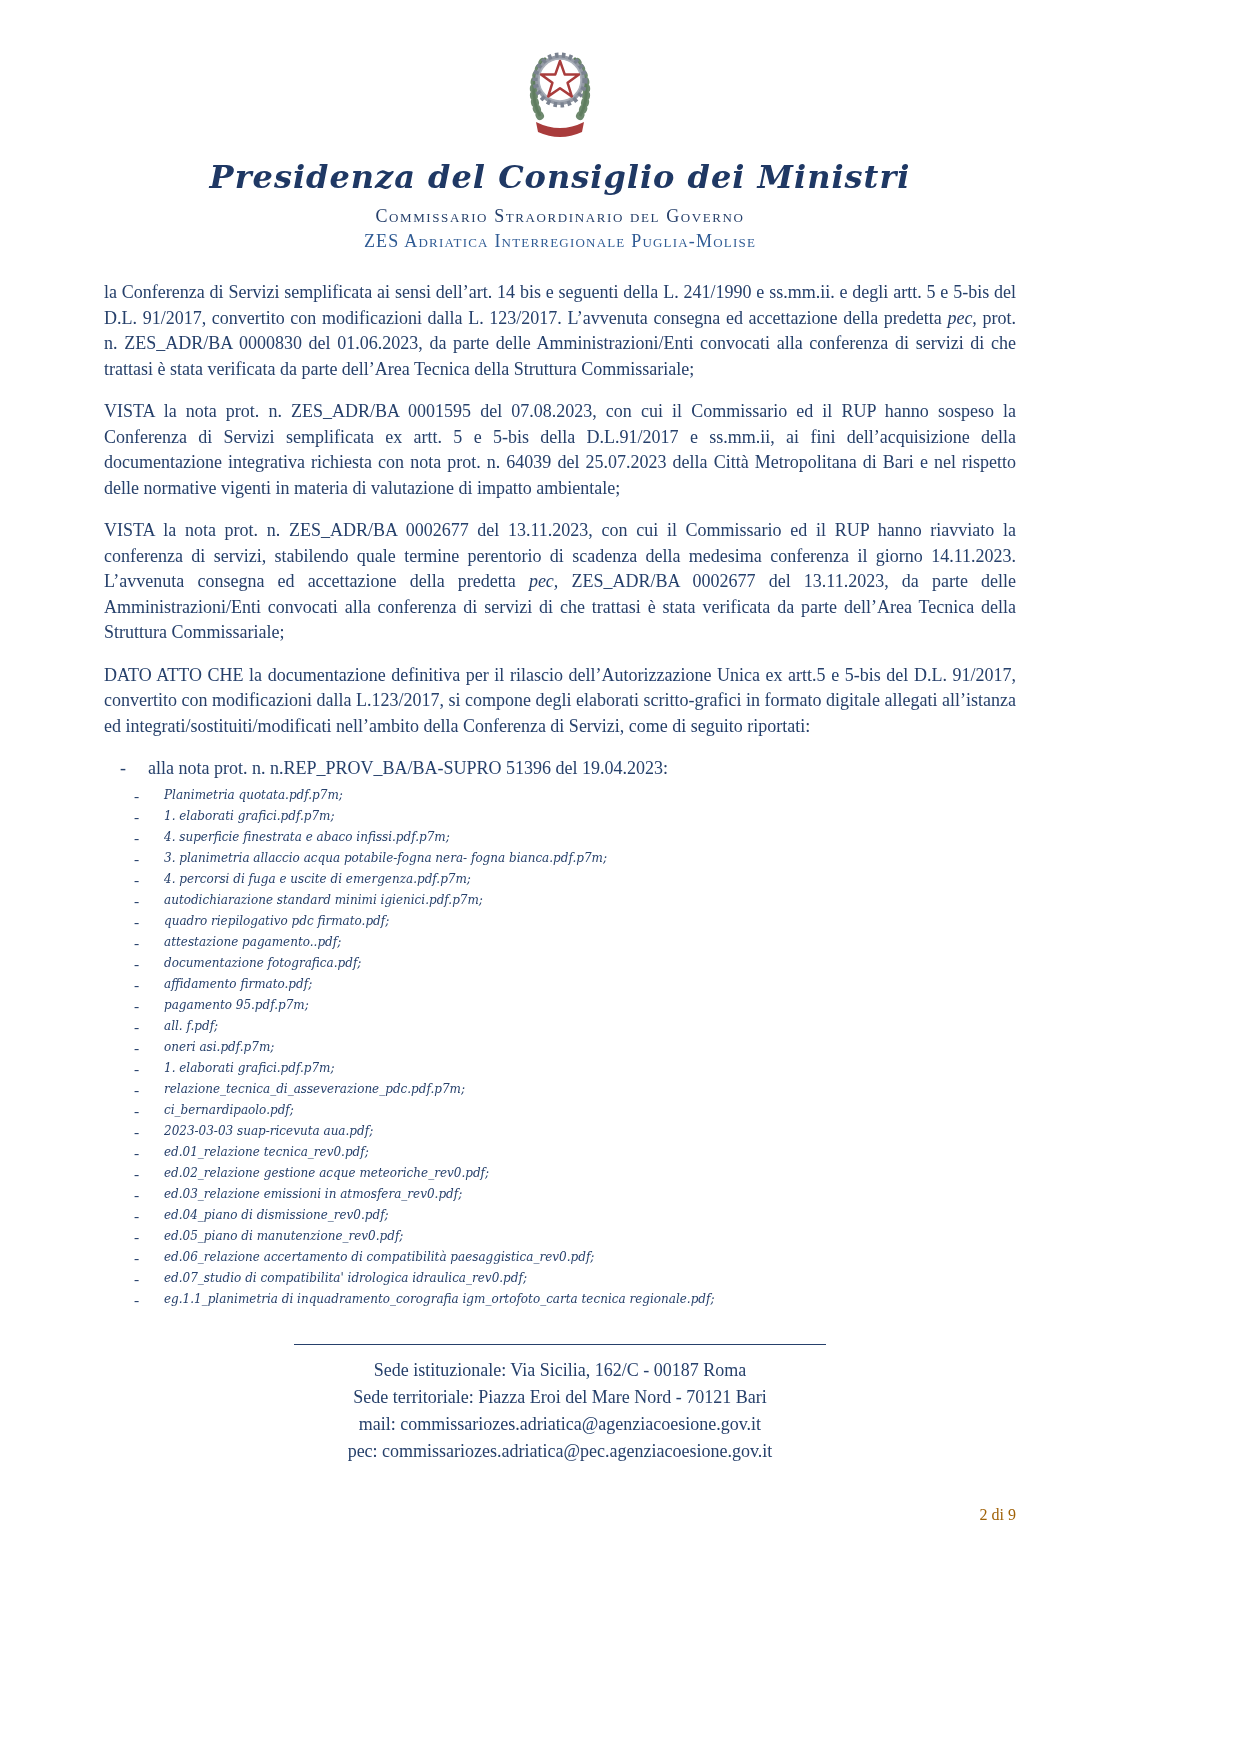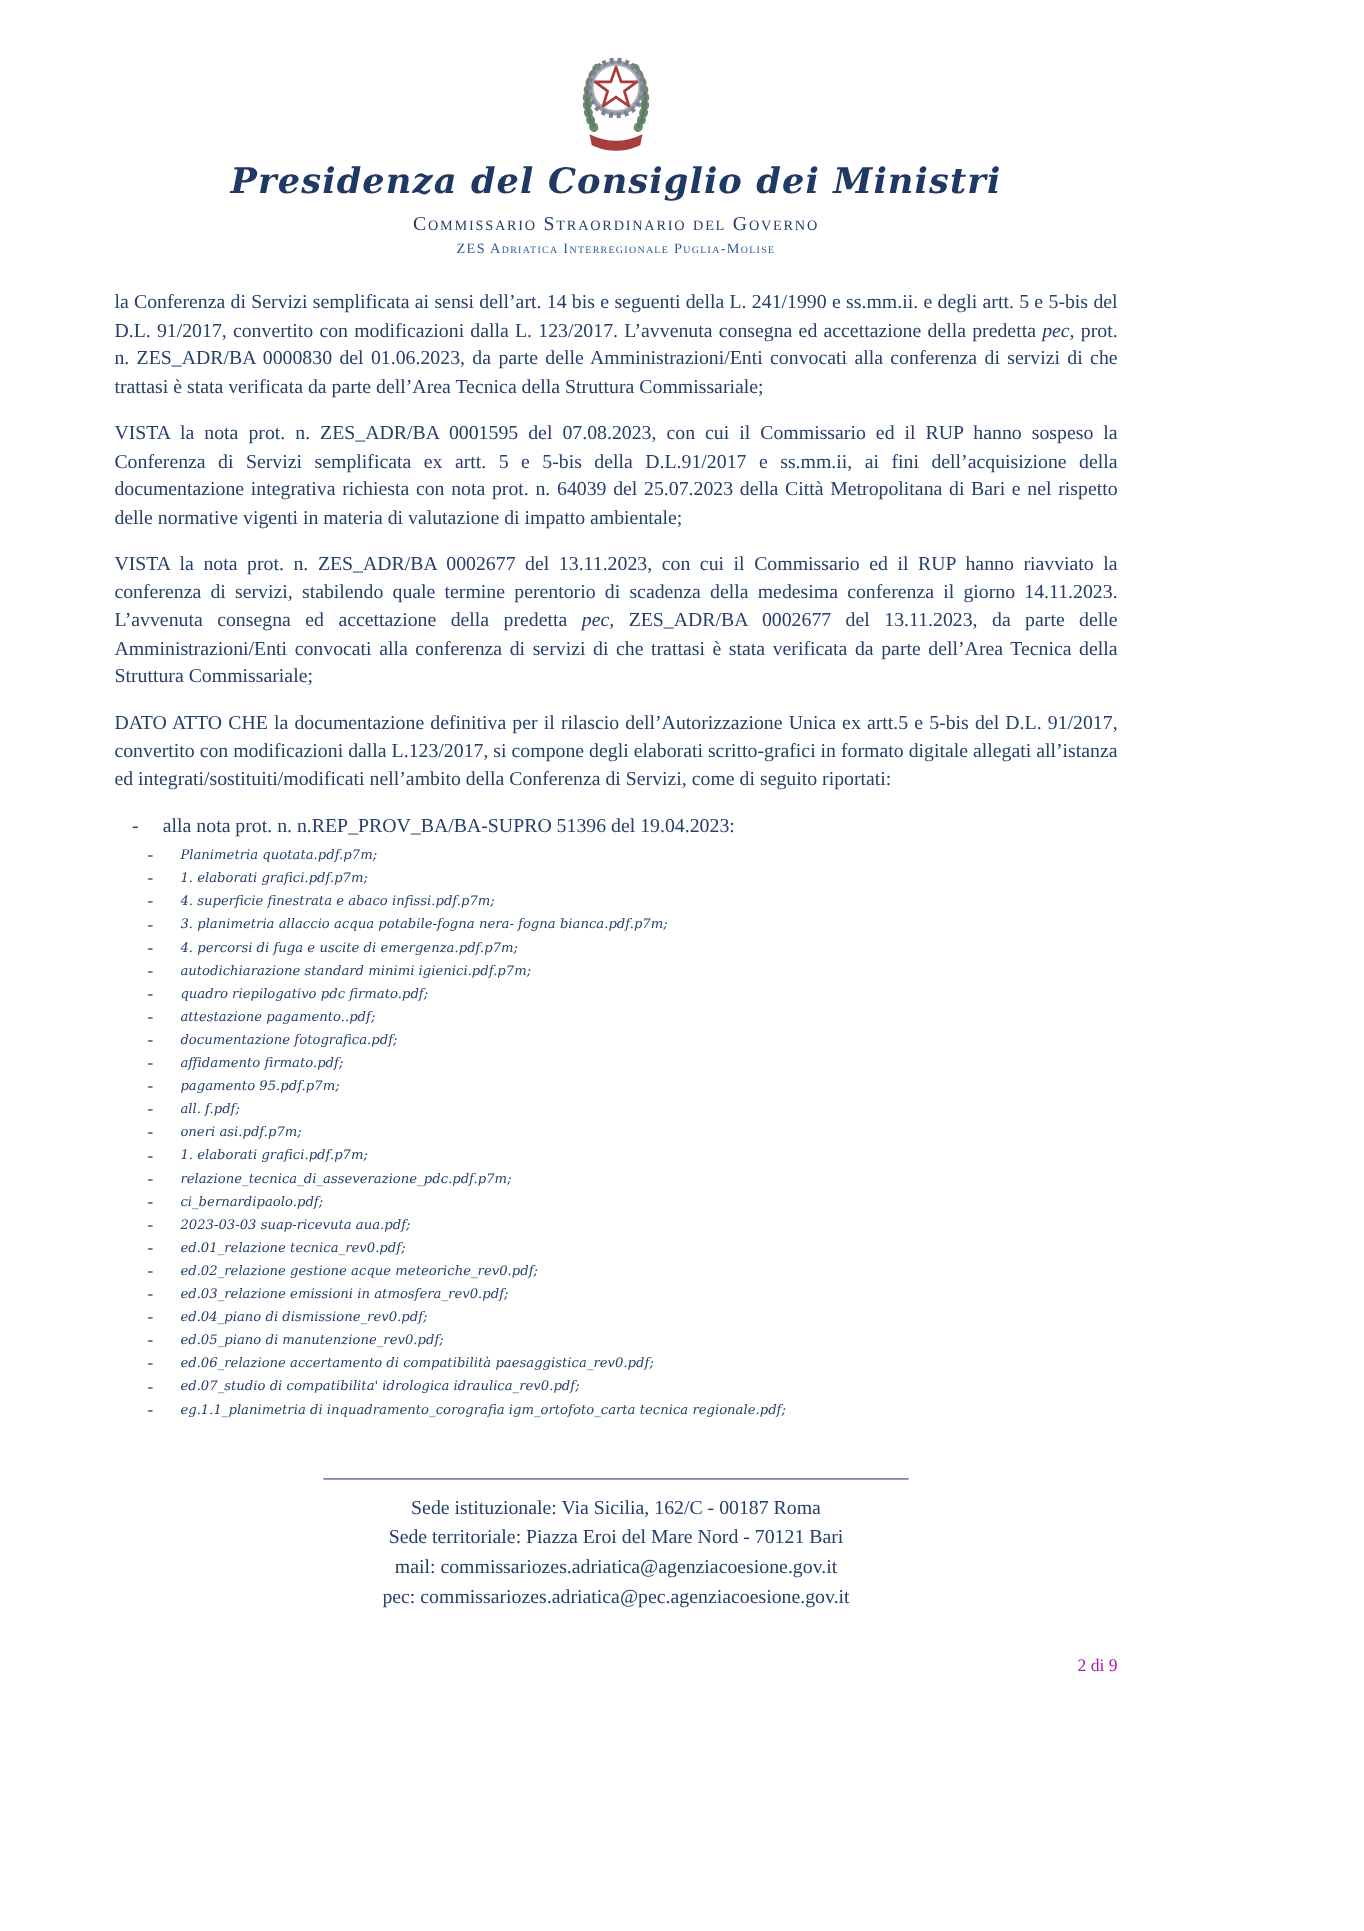--- a/index.html
+++ b/index.html
@@ -16,38 +16,39 @@
   }
   .content {
     position: absolute;
     left: 104px;
     top: 0;
     width: 912px;
   }
   .doc-header { text-align: center; padding-top: 40px; }
   .emblem { display: inline-block; line-height: 0; }
   .doc-title {
+    margin-top: 14px;
     font-family: "DejaVu Serif", serif;
     font-style: italic;
     font-weight: 600;
     font-size: 32px;
     letter-spacing: 1px;
     color: #1F3864;
   }
   .doc-subtitle-1 {
     margin-top: 10px;
     font-variant: small-caps;
     font-size: 18px;
     letter-spacing: 1.6px;
     color: #26406B;
   }
   .doc-subtitle-2 {
     margin-top: 4px;
     font-variant: small-caps;
-    font-size: 13px;
+    font-size: 18px;
     letter-spacing: 1.2px;
     color: #2F5B94;
   }
   .doc-main { margin-top: 28px; }
   .para {
     font-size: 18px;
     line-height: 25.5px;
     text-align: justify;
     margin-top: 17px;
     color: #26406B;
@@ -86,21 +87,21 @@
   .footer-line {
     font-size: 18px;
     line-height: 27px;
     color: #26406B;
   }
   .page-number {
     position: absolute;
     top: 1506px;
     right: 224px;
     font-size: 16px;
-    color: #a21caf;
+    color: #a16207;
   }
 </style>
 </head>
 <body>
 
 <div class="page">
   <div class="content">
 
     <header class="doc-header">
       <span class="emblem">

